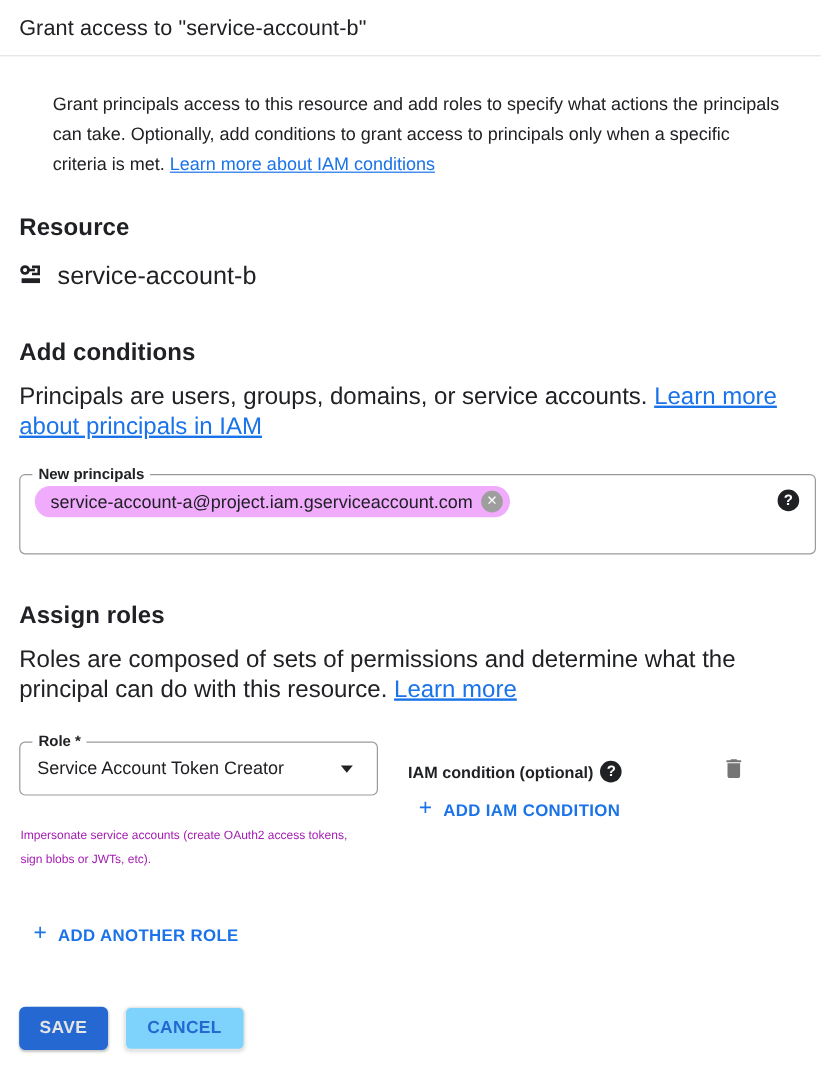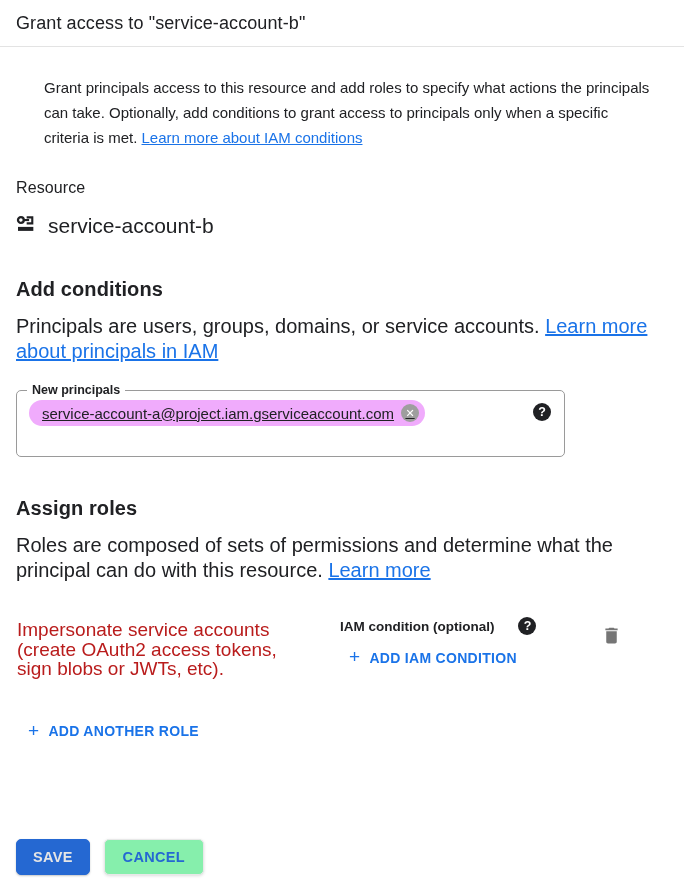--- a/index.html
+++ b/index.html
@@ -30,22 +30,22 @@
     max-width: 648px;
     margin-left: 28px;
   }
   a.link {
     color: #1a73e8;
     text-decoration: underline;
     cursor: pointer;
   }
   .section-heading-sm {
     margin-top: 29px;
-    font-size: 16px;
-    font-weight: 400;
+    font-size: 20px;
+    font-weight: 700;
     letter-spacing: 0.1px;
   }
   .resource-row {
     margin-top: 17px;
     display: flex;
     align-items: flex-start;
     gap: 12px;
     font-size: 21px;
   }
   .resource-row svg { display: block; }
@@ -73,25 +73,24 @@
     left: 10px;
     background: #ffffff;
     padding: 0 5px;
     font-size: 12.5px;
     font-weight: 700;
     color: #202124;
     white-space: nowrap;
   }
   .principals-field {
     margin-top: 26px;
-    width: 549px;
+    width: 664px;
     height: 67px;
     padding: 9px 12px;
     cursor: text;
-    text-decoration: underline;
   }
   .chip-row { display: flex; align-items: flex-start; }
   .chip {
     display: inline-flex;
     align-items: center;
     gap: 7px;
     background: #f0abfc;
     border-radius: 14px;
     padding: 4px 6px 4px 13px;
     font-size: 15px;
@@ -141,38 +140,39 @@
   }
   .role-value { font-size: 15px; flex: 1 1 auto; }
   .dropdown-arrow {
     width: 0; height: 0;
     border-left: 5.5px solid transparent;
     border-right: 5.5px solid transparent;
     border-top: 6px solid #202124;
     margin-right: 6px;
   }
   .role-helper {
-    margin-top: 7px;
+    margin-top: 24px;
     padding-left: 1px;
-    font-size: 19px;
+    font-size: 10px;
     line-height: 19.5px;
-    color: #b91c1c;
+    color: #a21caf;
     max-width: 280px;
   }
   .condition-col {
     margin-left: 25px;
     flex: 1 1 auto;
   }
   .condition-label-row {
     display: flex;
     align-items: center;
-    gap: 24px;
+    gap: 6px;
     font-size: 13.5px;
     font-weight: 700;
     padding-top: 4px;
+    margin-top: 12px;
   }
   .text-button {
     display: inline-flex;
     align-items: center;
     gap: 9px;
     color: #1a73e8;
     font-size: 14px;
     font-weight: 700;
     letter-spacing: 0.3px;
     cursor: pointer;
@@ -215,21 +215,21 @@
     cursor: pointer;
     min-width: 69px;
   }
   .btn-primary {
     background: #2568d2;
     color: #e5e5e5;
     border: 1px solid #2568d2;
     box-shadow: 0 1px 2px rgba(60,64,67,0.3);
   }
   .btn-secondary {
-    background: #86efac;
+    background: #7dd3fc;
     color: #2568d2;
     border: 1px solid #e8e8e8;
     box-shadow: 0 1px 3px rgba(60,64,67,0.18);
     padding: 9px 18px;
   }
 </style>
 </head>
 <body>
 
 <div class="dialog-header">
@@ -269,20 +269,25 @@
     <span class="help-circle">?</span>
   </div>
 
   <div class="section-heading-lg">Assign roles</div>
 
   <p class="section-desc"><span>Roles are composed of sets of permissions and determine what the principal can do with this resource. </span><a class="link">Learn more</a></p>
 
   <div class="role-row">
 
     <div class="role-col">
+      <div class="outlined-field role-select">
+        <span class="field-label">Role *</span>
+        <span class="role-value">Service Account Token Creator</span>
+        <span class="dropdown-arrow"></span>
+      </div>
       <div class="role-helper">Impersonate service accounts (create OAuth2 access tokens, sign blobs or JWTs, etc).</div>
     </div>
 
     <div class="condition-col">
       <div class="condition-label-row">
         <span>IAM condition (optional)</span>
         <span class="help-circle">?</span>
       </div>
       <button class="text-button">
         <span class="plus-glyph">+</span>

